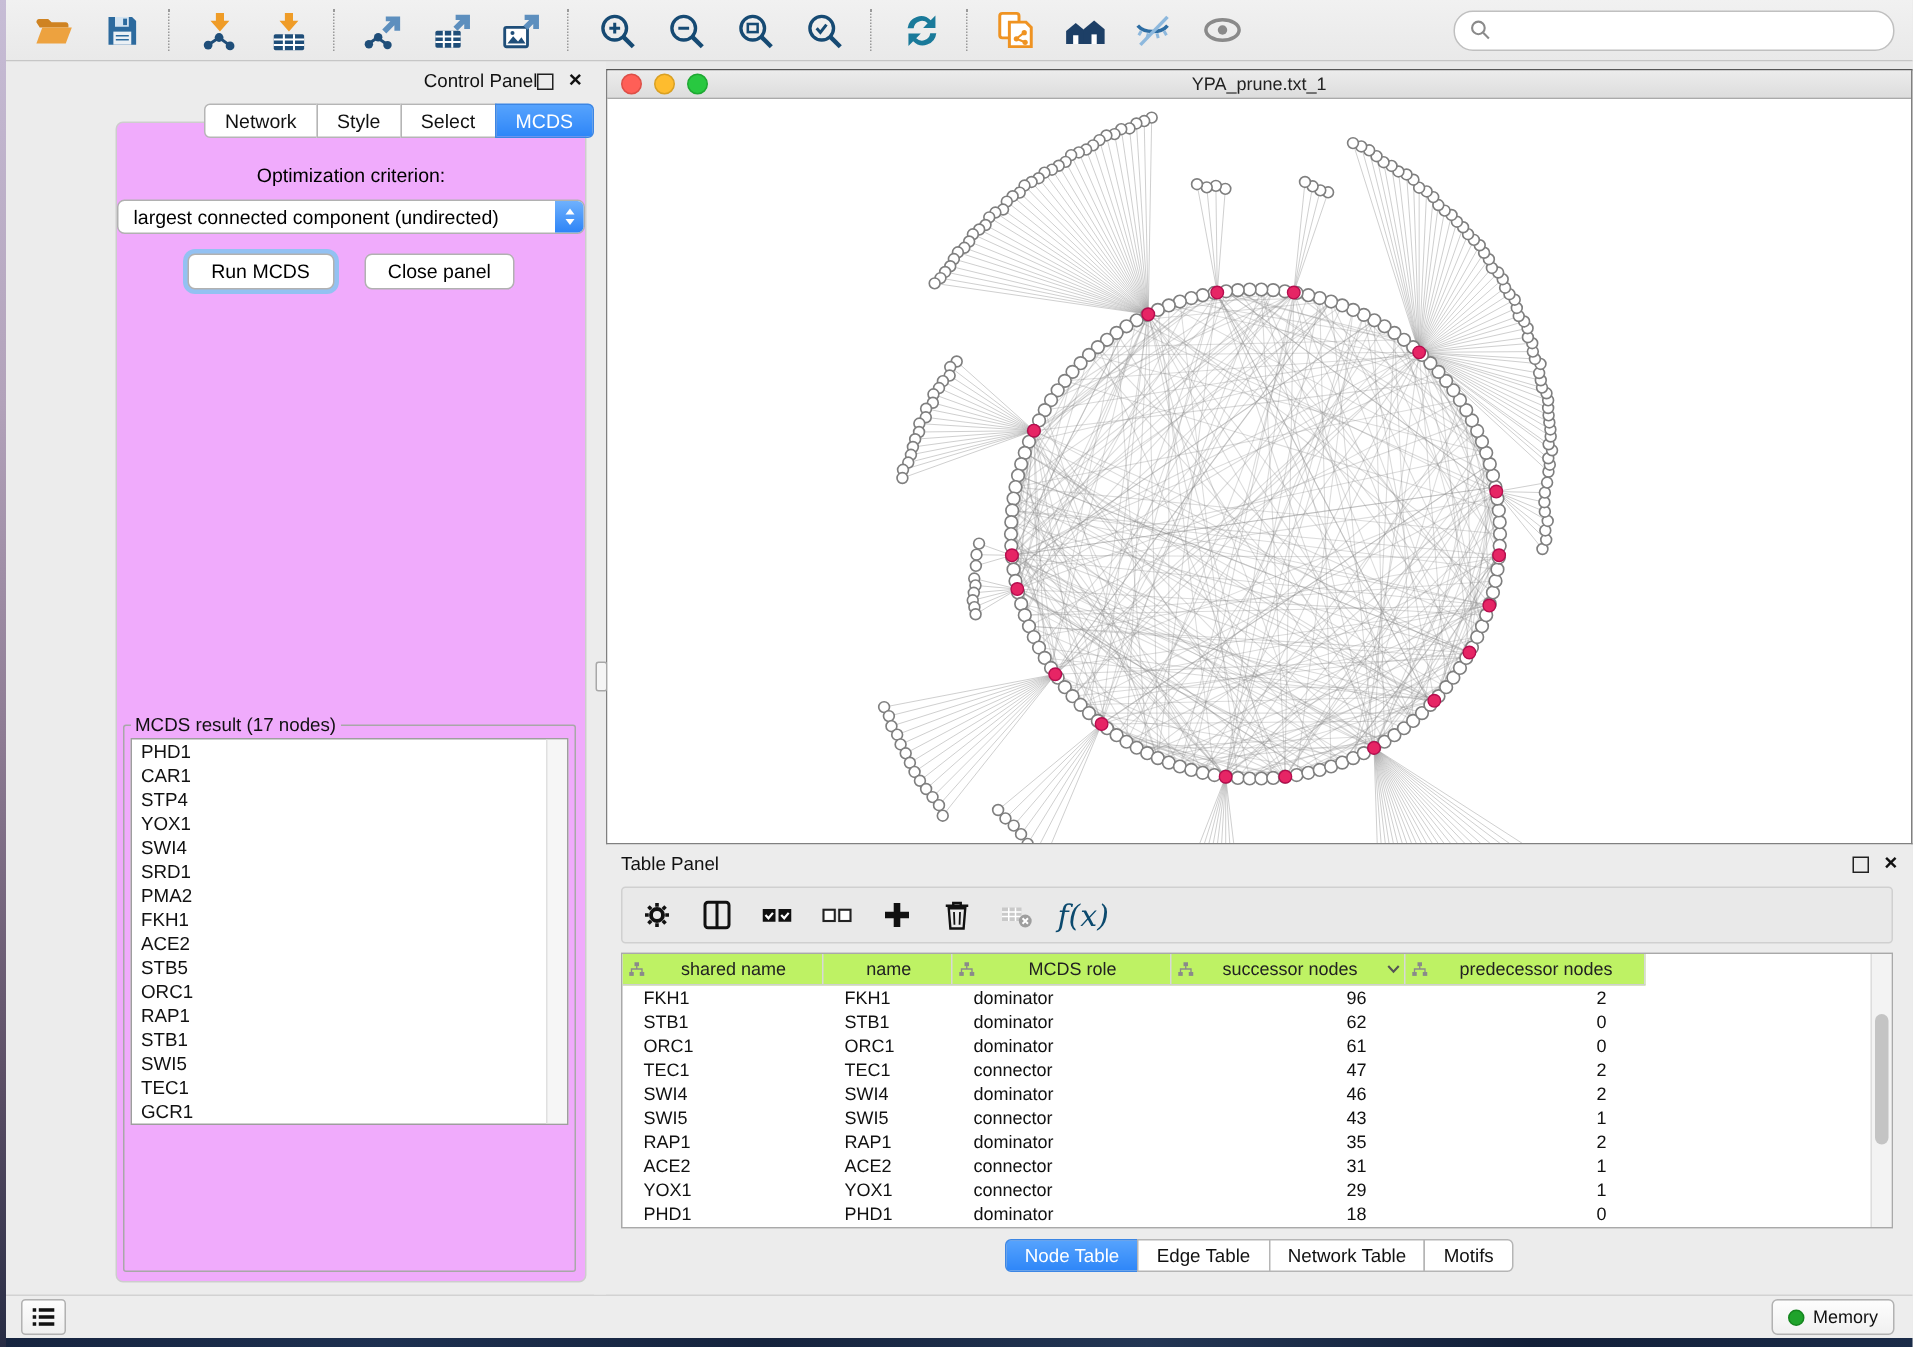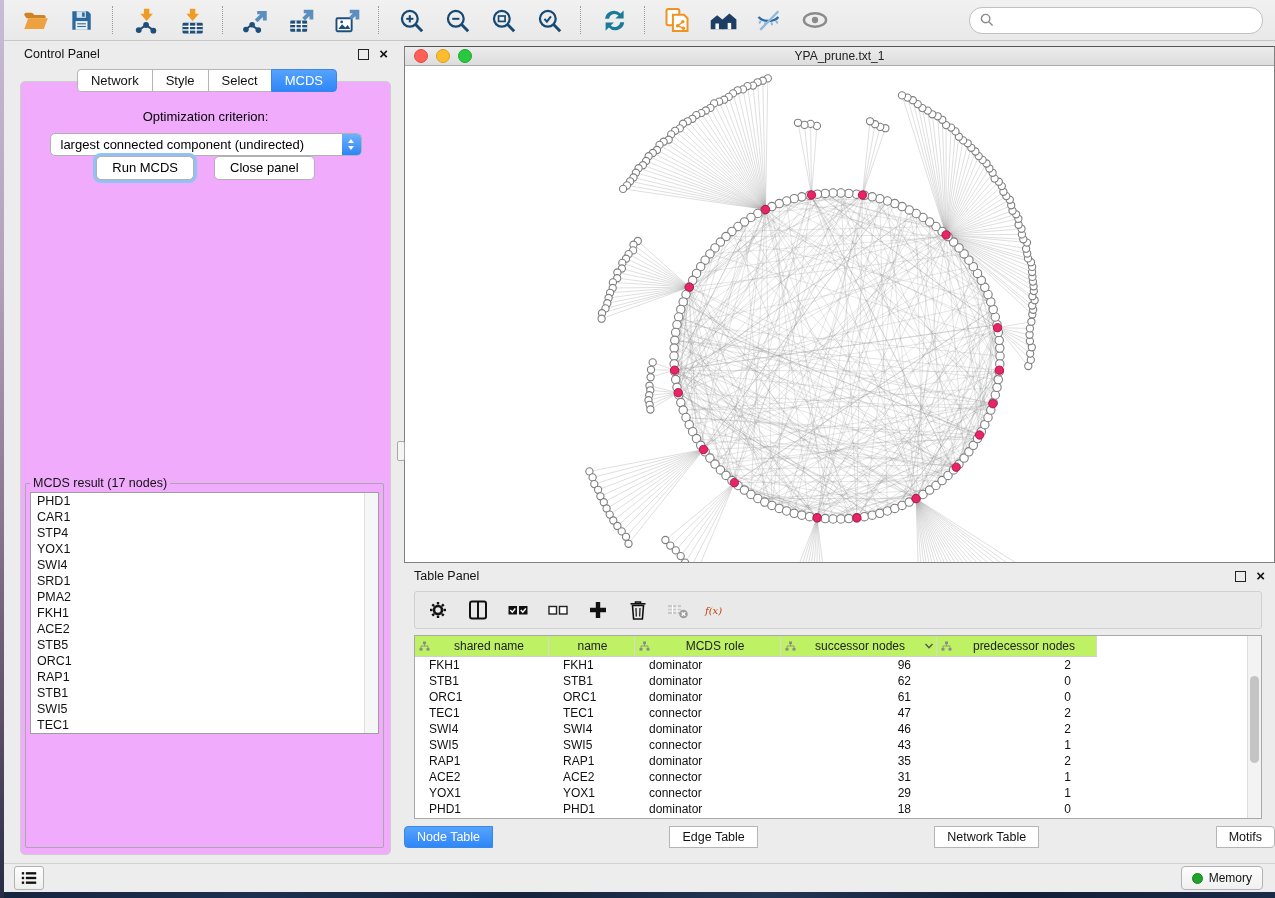--- a/index.html
+++ b/index.html
@@ -13,41 +13,41 @@
   .toolbar{height:40px;background:linear-gradient(#f1f1f1,#e9e9e9);border-bottom:1px solid #c6c6c6;
     display:flex;align-items:center;padding:0 12px 0 14px;gap:4px;flex:none;}
   .tbtn{width:42px;height:32px;display:flex;align-items:center;justify-content:center;flex:none;}
   .tsep{width:1px;height:28px;border-left:1px dotted #9a9a9a;margin:0 6px;flex:none;}
   .search-box{margin-left:auto;width:272px;height:25px;background:#fff;border:1px solid #c0c0c0;border-radius:13px;
     display:flex;align-items:center;padding:0 10px;gap:6px;}
   .search-box input{border:none;outline:none;flex:1;font-size:12px;font-family:"Liberation Sans",sans-serif;background:transparent;}
   
   .main{flex:none;height:822px;display:flex;}
   
-  .control-panel{width:396px;flex:none;background:#ececec;display:flex;flex-direction:column;padding-left:18px;box-sizing:border-box;}
+  .control-panel{width:396px;flex:none;background:#ececec;display:flex;flex-direction:column;padding-left:6px;box-sizing:border-box;align-items:flex-end;}
   .panel-header{height:26px;display:flex;align-items:center;padding:0 8px 0 6px;font-size:12.5px;color:#111;flex:none;}
   .panel-header .spacer{flex:1;}
   .mini-float{width:9px;height:9px;border:1.5px solid #222;display:inline-block;margin-right:10px;}
   .mini-close{font-size:15px;font-weight:bold;color:#111;line-height:10px;}
   .tabs-row{display:flex;justify-content:center;flex:none;height:23px;margin-top:2px;position:relative;z-index:5;}
   .tab{padding:3px 13px;font-size:13px;color:#111;background:#fff;border:1px solid #b5b5b5;margin-left:-1px;line-height:15px;}
   .tab:first-child{border-radius:4px 0 0 4px;margin-left:0;}
   .tab:last-child{border-radius:0 4px 4px 0;}
   .tab.active{background:linear-gradient(#56a3fd,#2e86f8);color:#fff;border-color:#3c86e4;}
   .cp-body{flex:1;margin:-11px 5px 8px 2px;border:1px solid #cdcdcd;border-radius:5px;background:#f0abfc;
     display:flex;flex-direction:column;padding-top:11px;}
   .opt-label{text-align:center;font-size:13px;margin-top:16px;flex:none;}
   .select-box{display:flex;align-items:center;width:312px;height:23px;margin:9px auto 0;background:#fff;
     border:1px solid #b1b1b1;border-radius:5px;font-size:13px;box-sizing:border-box;padding-left:10px;flex:none;}
   .select-value{flex:1;white-space:nowrap;overflow:hidden;}
   .stepper{width:19px;height:21px;background:linear-gradient(#6fb1fd,#2d84f7);border-radius:0 4px 4px 0;
     display:flex;flex-direction:column;align-items:center;justify-content:center;gap:3px;flex:none;}
   .arr-up{width:0;height:0;border-left:3.5px solid transparent;border-right:3.5px solid transparent;border-bottom:4.5px solid #fff;}
   .arr-dn{width:0;height:0;border-left:3.5px solid transparent;border-right:3.5px solid transparent;border-top:4.5px solid #fff;}
-  .btn-row{display:flex;justify-content:center;gap:20px;flex:none;}
+  .btn-row{display:flex;justify-content:center;gap:20px;margin-top:13px;flex:none;}
   .btn{font-size:13px;font-family:"Liberation Sans",sans-serif;padding:3px 15px;background:#fff;border:1px solid #b1b1b1;border-radius:5px;line-height:16px;}
   .btn.focus-ring{box-shadow:0 0 0 3px #93c1f2;}
   .cp-spacer{flex:1;}
   fieldset.mcds-fieldset{margin:0 6px 6px 4px;border:1px solid #a8a8a8;height:372px;box-sizing:border-box;
     padding:2px 4px 6px 4px;flex:none;border-radius:2px;}
   fieldset.mcds-fieldset legend{font-size:12.5px;padding:0 3px;color:#111;}
   .mcds-list{background:#fff;border:1px solid #9e9e9e;height:100%;box-sizing:border-box;position:relative;overflow:hidden;}
   .mcds-item{font-size:12.5px;line-height:16px;padding-left:6px;color:#111;}
   .list-scroll-track{position:absolute;right:0;top:0;bottom:0;width:13px;background:#f6f6f6;border-left:1px solid #e0e0e0;}
   
@@ -66,32 +66,32 @@
   .win-title{position:absolute;left:0;right:0;text-align:center;font-size:12px;color:#222;}
   .net-canvas{flex:1;background:#fff;position:relative;overflow:hidden;}
   .net-canvas svg{position:absolute;left:0;top:0;}
   
   .table-panel{flex:1;display:flex;flex-direction:column;background:#ececec;}
   .tp-header{height:26px;display:flex;align-items:center;padding:0 10px;font-size:12.5px;color:#111;flex:none;}
   .tp-header .spacer{flex:1;}
   .table-toolbar{height:36px;flex:none;margin:2px 13px 0 10px;background:#e9e9e9;border:1px solid #d0d0d0;border-radius:3px;
     display:flex;align-items:center;padding:0 10px;gap:14px;}
   .ttbtn{display:flex;align-items:center;justify-content:center;width:26px;height:26px;}
-  .fx{font-family:"DejaVu Serif",serif;font-style:italic;font-size:10px;color:#c2410c;text-align:center;}
+  .fx{font-family:"DejaVu Serif",serif;font-style:italic;font-size:20px;color:#0c4a6e;text-align:center;}
   .table-wrap{margin:6px 13px 0 10px;background:#fff;border:1px solid #a9a9a9;height:184px;flex:none;position:relative;box-sizing:border-box;overflow:hidden;}
   .thead{display:flex;height:20px;border-bottom:1px solid #cfcfcf;background:#bef264;width:682px;}
   .th{display:flex;align-items:center;border-right:1px solid #d8d8d8;box-sizing:border-box;padding:0 2px 0 4px;gap:2px;}
   .th-label{flex:1;text-align:center;font-size:12px;color:#222;white-space:nowrap;}
   .tr{display:flex;height:16px;align-items:center;}
   .td{font-size:12px;color:#111;box-sizing:border-box;white-space:nowrap;}
   .td.txt{padding-left:14px;text-align:left;}
   .td.num{padding-right:26px;text-align:right;}
   .tbl-scroll{position:absolute;right:0;top:0;bottom:0;width:13px;background:#f3f3f3;border-left:1px solid #ddd;}
   .tbl-thumb{position:absolute;left:2px;right:2px;top:22%;height:48%;background:#c4c4c4;border-radius:5px;}
-  .table-tabs{display:flex;justify-content:space-between;margin-top:7px;flex:none;height:22px;}
+  .table-tabs{display:flex;justify-content:center;margin-top:7px;flex:none;height:22px;}
   .ttab{padding:3px 12px;font-size:12.5px;color:#111;background:#fff;border:1px solid #b5b5b5;margin-left:-1px;line-height:14px;}
   .ttab:first-child{border-radius:4px 0 0 4px;margin-left:0;}
   .ttab:last-child{border-radius:0 4px 4px 0;}
   .ttab.active{background:linear-gradient(#56a3fd,#2e86f8);color:#fff;border-color:#3c86e4;}
   
   .status-bar{height:28px;flex:none;background:#ededed;border-top:1px solid #d2d2d2;display:flex;align-items:center;padding:0 12px;}
   .list-btn{width:28px;height:22px;background:linear-gradient(#fdfdfd,#efefef);border:1px solid #b2b2b2;border-radius:3px;
     display:flex;align-items:center;justify-content:center;margin-left:2px;}
   .mem-btn{margin-left:auto;height:22px;background:linear-gradient(#fdfdfd,#f0f0f0);border:1px solid #b2b2b2;border-radius:4px;
     display:flex;align-items:center;gap:6px;padding:0 10px;font-size:12px;color:#111;}
@@ -298,20 +298,21 @@
               <div class="mcds-item">SRD1</div>
               <div class="mcds-item">PMA2</div>
               <div class="mcds-item">FKH1</div>
               <div class="mcds-item">ACE2</div>
               <div class="mcds-item">STB5</div>
               <div class="mcds-item">ORC1</div>
               <div class="mcds-item">RAP1</div>
               <div class="mcds-item">STB1</div>
               <div class="mcds-item">SWI5</div>
               <div class="mcds-item">TEC1</div>
+              <div class="mcds-item">GCR1</div>
             </div>
         </fieldset>
       </div>
     </aside>
 
     <div class="splitter">
         <div class="grip"></div>
       </div>
 
     <div class="right-col">

